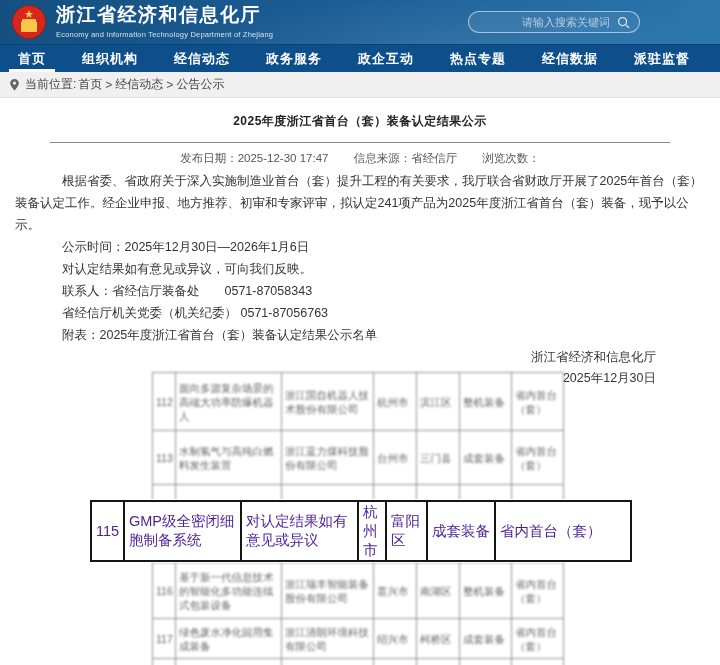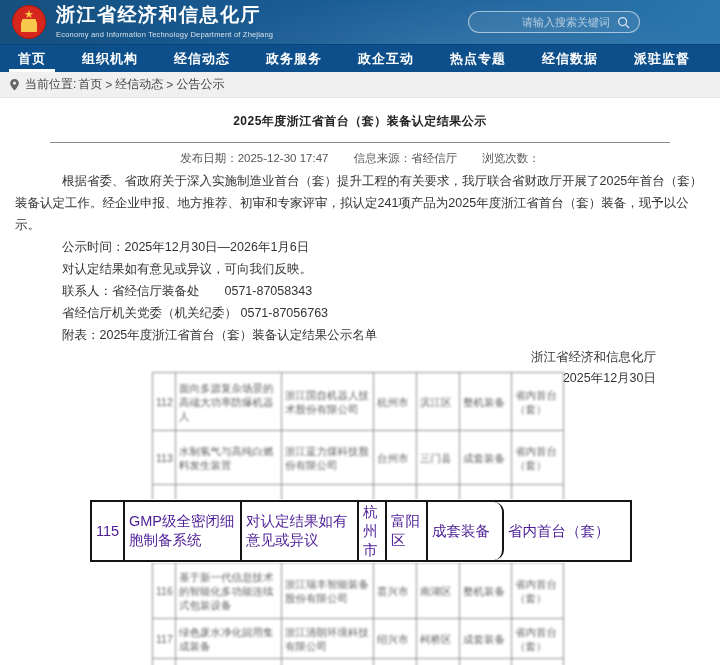--- a/index.html
+++ b/index.html
@@ -63,21 +63,21 @@
   .blur-table td { border:1px solid #777; font-size:10.5px; color:#3d3d3d;
     padding:2px 3px; line-height:14px; vertical-align:middle; overflow:hidden; }
 
   .hl-row { position:absolute; left:90px; top:128px; width:542px; height:62px;
     background:#fff; border:2px solid #151515; display:flex;
     font-size:14.5px; color:#4c1d95; box-shadow:0 0 0 1px rgba(255,255,255,.9); }
   .hl-cell { border-right:2px solid #151515; display:flex; align-items:center;
     padding:2px 4px; line-height:19px; overflow:hidden; }
   .hl-cell:last-child { border-right:none; }
   .w0{width:33px;} .w1{width:117px;} .w2{width:117px;} .w3{width:28px;}
-  .w4{width:41px;} .w5{width:76px;border-radius:10px;} .w6{flex:1;}
+  .w4{width:41px;} .w5{width:68px;} .w6{flex:1;}
 </style>
 </head>
 <body>
 
 <div class="header">
   <div class="emblem"></div>
   <div class="title-block">
     <div class="site-title">浙江省经济和信息化厅</div>
     <div class="site-sub">Economy and Information Technology Department of Zhejiang</div>
   </div>

